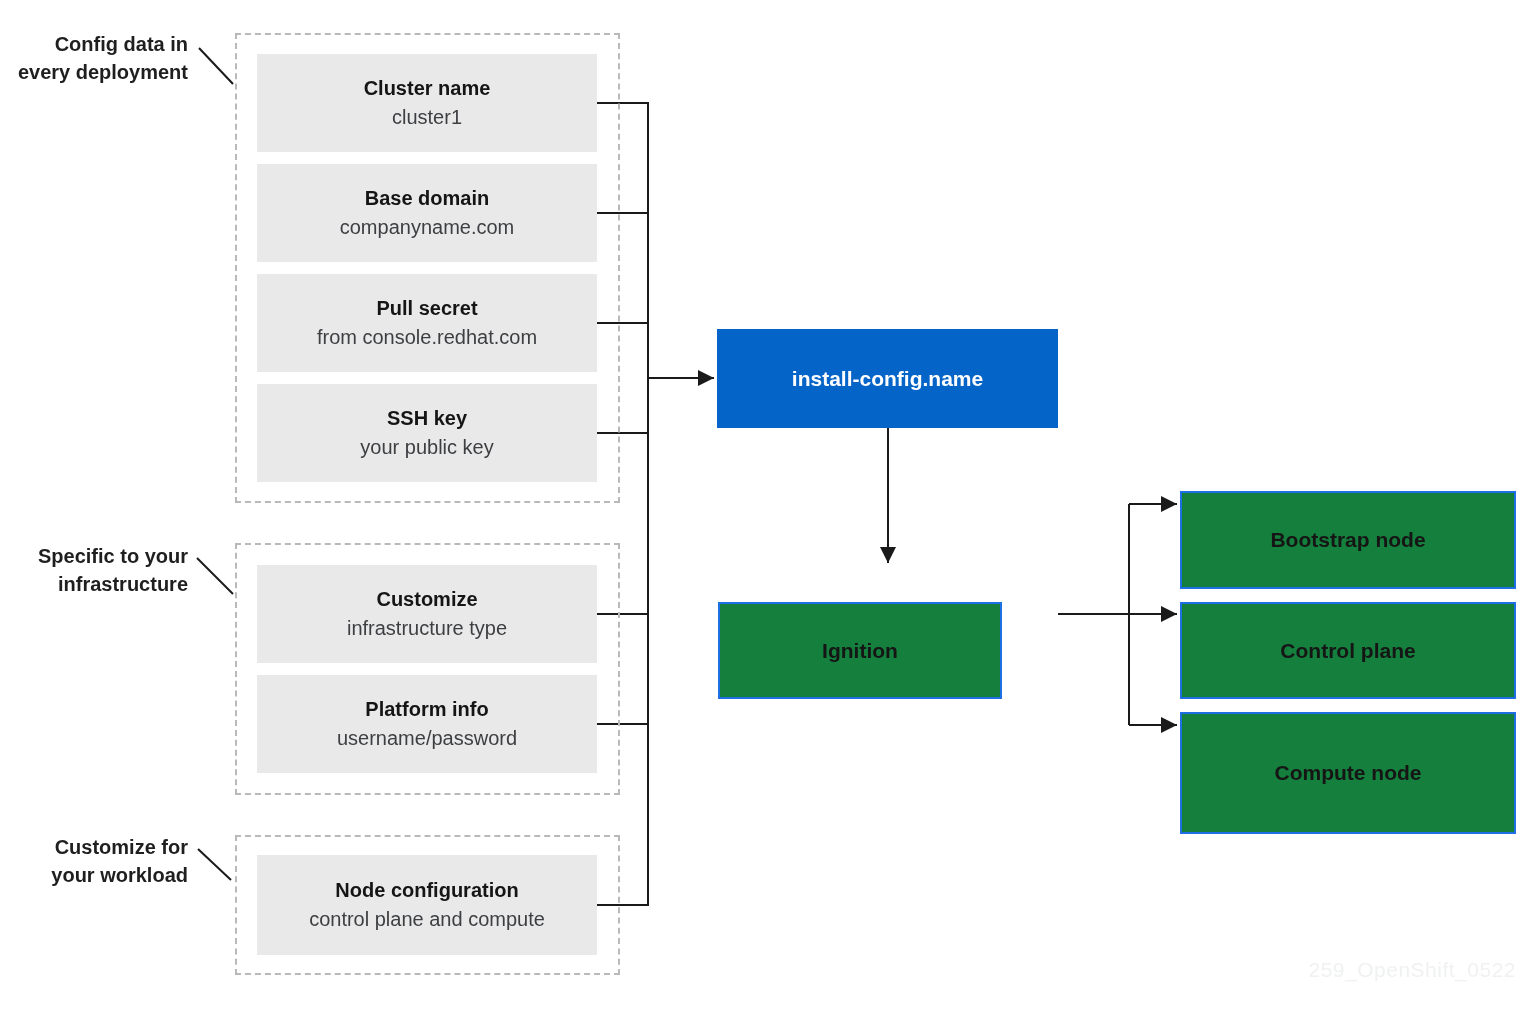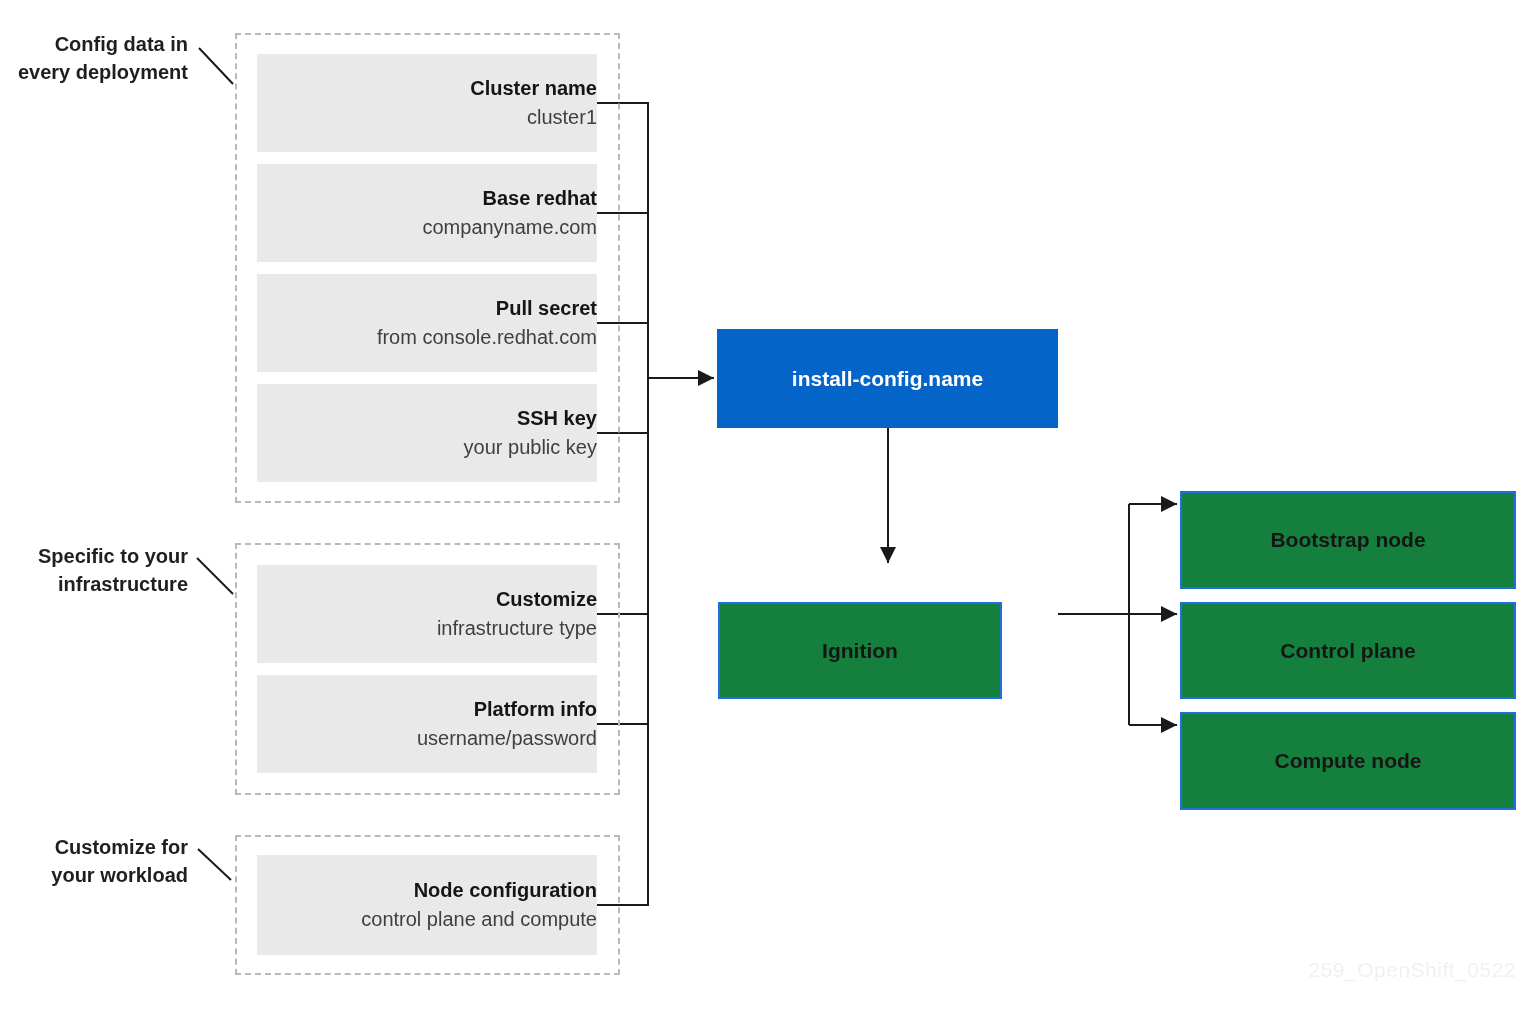--- a/index.html
+++ b/index.html
@@ -27,21 +27,21 @@
   .group-workload  { left: 235px; top: 835px; width: 385px; height: 140px; }
 
   .gray-box {
     position: absolute;
     left: 257px;
     width: 340px;
     height: 98px;
     background: #e9e9e9;
     display: flex;
     flex-direction: column;
-    align-items: flex-end;
+    align-items: center;
     justify-content: center;
     text-align: center;
   }
   .gray-box .title {
     font-size: 20px;
     font-weight: 700;
     color: #151515;
     line-height: 29px;
   }
   .gray-box .subtitle {
@@ -94,21 +94,21 @@
     font-weight: 700;
     display: flex;
     align-items: center;
     justify-content: center;
     text-align: center;
     margin-top: 36px;
   }
   .box-ignition  { left: 718px;  top: 566px; width: 284px; height: 97px; }
   .box-bootstrap { left: 1180px; top: 455px; width: 336px; height: 98px; }
   .box-control   { left: 1180px; top: 566px; width: 336px; height: 97px; }
-  .box-compute   { left: 1180px; top: 676px; width: 336px; height: 98px; }
+  .box-compute   { left: 1180px; top: 676px; width: 336px; height: 122px; }
 
   .watermark {
     position: absolute;
     right: 4px;
     top: 958px;
     font-size: 21px;
     font-weight: 400;
     color: #f0f1f2;
     letter-spacing: 0.5px;
   }
@@ -167,21 +167,21 @@
   <div class="side-label label-workload">
     <div>Customize for</div>
     <div>your workload</div>
   </div>
 
   <div class="gray-box box-cluster">
     <div class="title">Cluster name</div>
     <div class="subtitle">cluster1</div>
   </div>
   <div class="gray-box box-domain">
-    <div class="title">Base redhat</div>
+    <div class="title">Base domain</div>
     <div class="subtitle">companyname.com</div>
   </div>
   <div class="gray-box box-pull">
     <div class="title">Pull secret</div>
     <div class="subtitle">from console.redhat.com</div>
   </div>
   <div class="gray-box box-ssh">
     <div class="title">SSH key</div>
     <div class="subtitle">your public key</div>
   </div>

